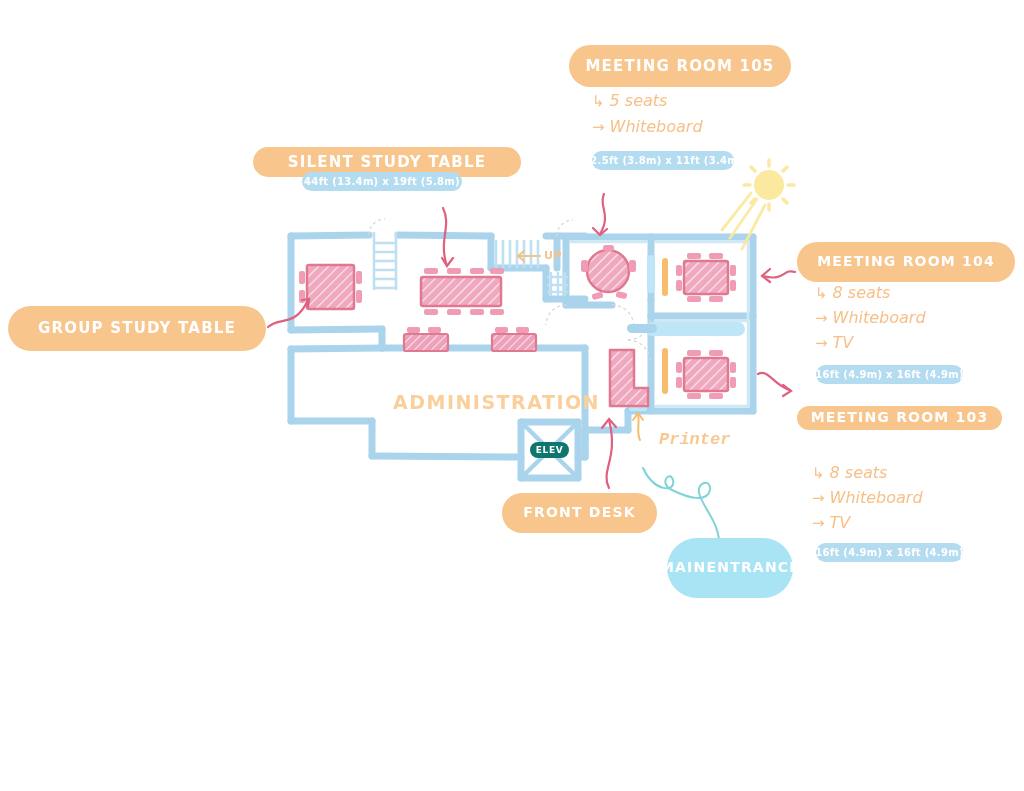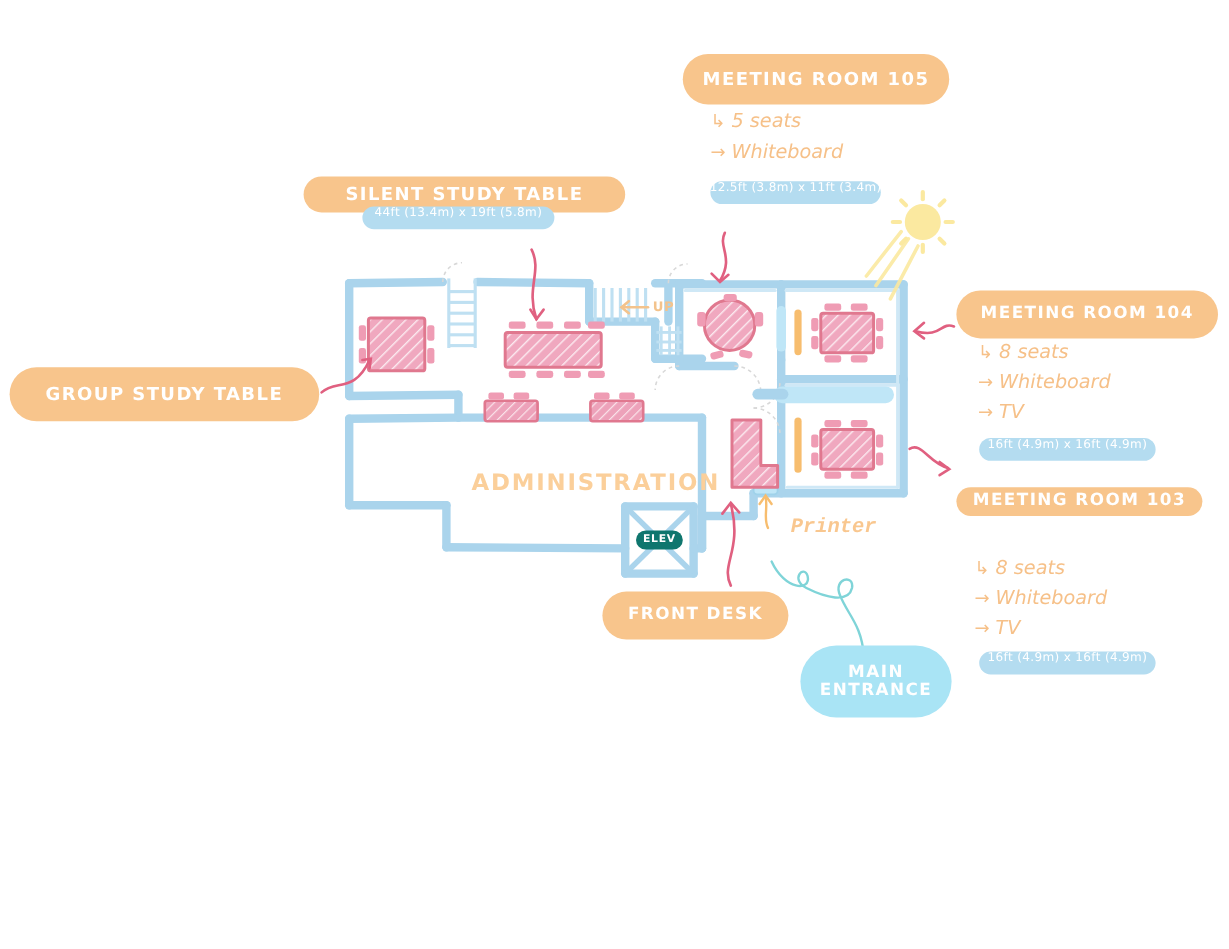--- a/index.html
+++ b/index.html
@@ -36,27 +36,27 @@
     background: #f8c58c;
     border-radius: 26px;
   }
   .pill-cyan {
     background: #a9e4f5;
     border-radius: 32px;
   }
   .dim-pill {
     position: absolute;
     display: flex;
-    align-items: flex-start;
+    align-items: center;
     justify-content: center;
     background: #b4dcf0;
     border-radius: 12px;
     color: #ffffff;
     font-size: 10px;
-    font-weight: normal;
+    font-weight: bold;
     letter-spacing: 0.3px;
     height: 19px;
     white-space: nowrap;
     user-select: none;
   }
   .spec {
     position: absolute;
     color: #f6c088;
     font-size: 16px;
     font-style: italic;
@@ -412,21 +412,21 @@
 </div>
 
 <div class="pill pill-orange" style="left:8px; top:306px; width:258px; height:45px; font-size:15px;">
   <span>GROUP STUDY TABLE</span>
 </div>
 
 <div class="pill pill-orange" style="left:502px; top:493px; width:155px; height:40px; font-size:14px;">
   <span>FRONT DESK</span>
 </div>
 
-<div class="pill pill-cyan" style="left:667px; top:538px; width:126px; height:60px; font-size:14px; flex-direction:column;">
+<div class="pill pill-cyan" style="left:667px; top:538px; width:126px; height:60px; font-size:14px; flex-direction:row;">
   <span>MAIN</span>
   <span>ENTRANCE</span>
 </div>
 
 <div class="floor-text" style="left:361px; top:391px; font-size:19px;">
   <span>ADMINISTRATION</span>
 </div>
 
 <div class="mini-pill" style="left:530px; top:442px; width:39px;">
   <span>ELEV</span>

